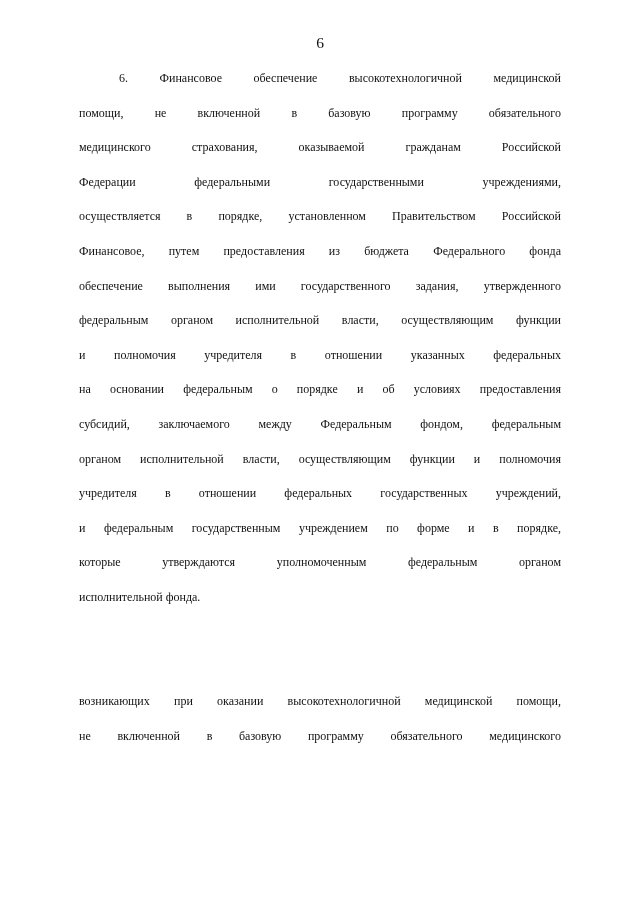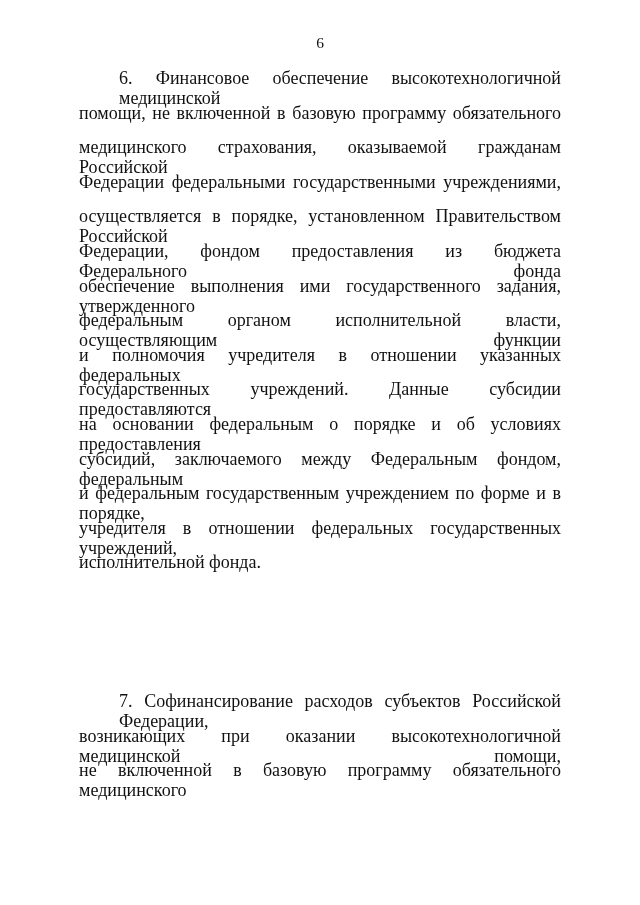--- a/index.html
+++ b/index.html
@@ -26,21 +26,21 @@
     }
     .paragraph {
       position: absolute;
       left: 79px;
       width: 482px;
     }
     .line {
       display: block;
       height: 34.6px;
       line-height: 20px;
-      font-size: 18px;
+      font-size: 12px;
       text-align: justify;
       text-align-last: justify;
       white-space: nowrap;
       overflow: visible;
     }
     .line.indent {
       padding-left: 40px;
     }
     .line.last {
       text-align-last: left;
@@ -72,55 +72,55 @@
     <span class="line">
         <span class="line-inner">медицинского страхования, оказываемой гражданам Российской</span>
       </span>
     <span class="line">
         <span class="line-inner">Федерации федеральными государственными учреждениями,</span>
       </span>
     <span class="line">
         <span class="line-inner">осуществляется в порядке, установленном Правительством Российской</span>
       </span>
     <span class="line">
-        <span class="line-inner">Федерации, фондом предоставления из бюджета Федерального фонда</span>
+        <span class="line-inner">Финансовое, путем предоставления из бюджета Федерального фонда</span>
       </span>
     <span class="line">
         <span class="line-inner">обеспечение выполнения ими государственного задания, утвержденного</span>
       </span>
     <span class="line">
         <span class="line-inner">федеральным органом исполнительной власти, осуществляющим функции</span>
       </span>
     <span class="line">
         <span class="line-inner">и полномочия учредителя в отношении указанных федеральных</span>
       </span>
     <span class="line">
-        <span class="line-inner">государственных учреждений. Данные субсидии предоставляются</span>
-      </span>
-    <span class="line">
         <span class="line-inner">на основании федеральным о порядке и об условиях предоставления</span>
       </span>
     <span class="line">
         <span class="line-inner">субсидий, заключаемого между Федеральным фондом, федеральным</span>
       </span>
     <span class="line">
+        <span class="line-inner">органом исполнительной власти, осуществляющим функции и полномочия</span>
+      </span>
+    <span class="line">
+        <span class="line-inner">учредителя в отношении федеральных государственных учреждений,</span>
+      </span>
+    <span class="line">
         <span class="line-inner">и федеральным государственным учреждением по форме и в порядке,</span>
       </span>
     <span class="line">
-        <span class="line-inner">учредителя в отношении федеральных государственных учреждений,</span>
+        <span class="line-inner">которые утверждаются уполномоченным федеральным органом</span>
       </span>
     <span class="line last">
         <span class="line-inner">исполнительной фонда.</span>
       </span>
   </div>
 
   <div class="paragraph" style="top: 691px;">
-    <span class="line indent">
-        <span class="line-inner">7. Софинансирование расходов субъектов Российской Федерации,</span>
-      </span>
     <span class="line">
         <span class="line-inner">возникающих при оказании высокотехнологичной медицинской помощи,</span>
       </span>
     <span class="line">
         <span class="line-inner">не включенной в базовую программу обязательного медицинского</span>
       </span>
   </div>
 
 </div>
 

